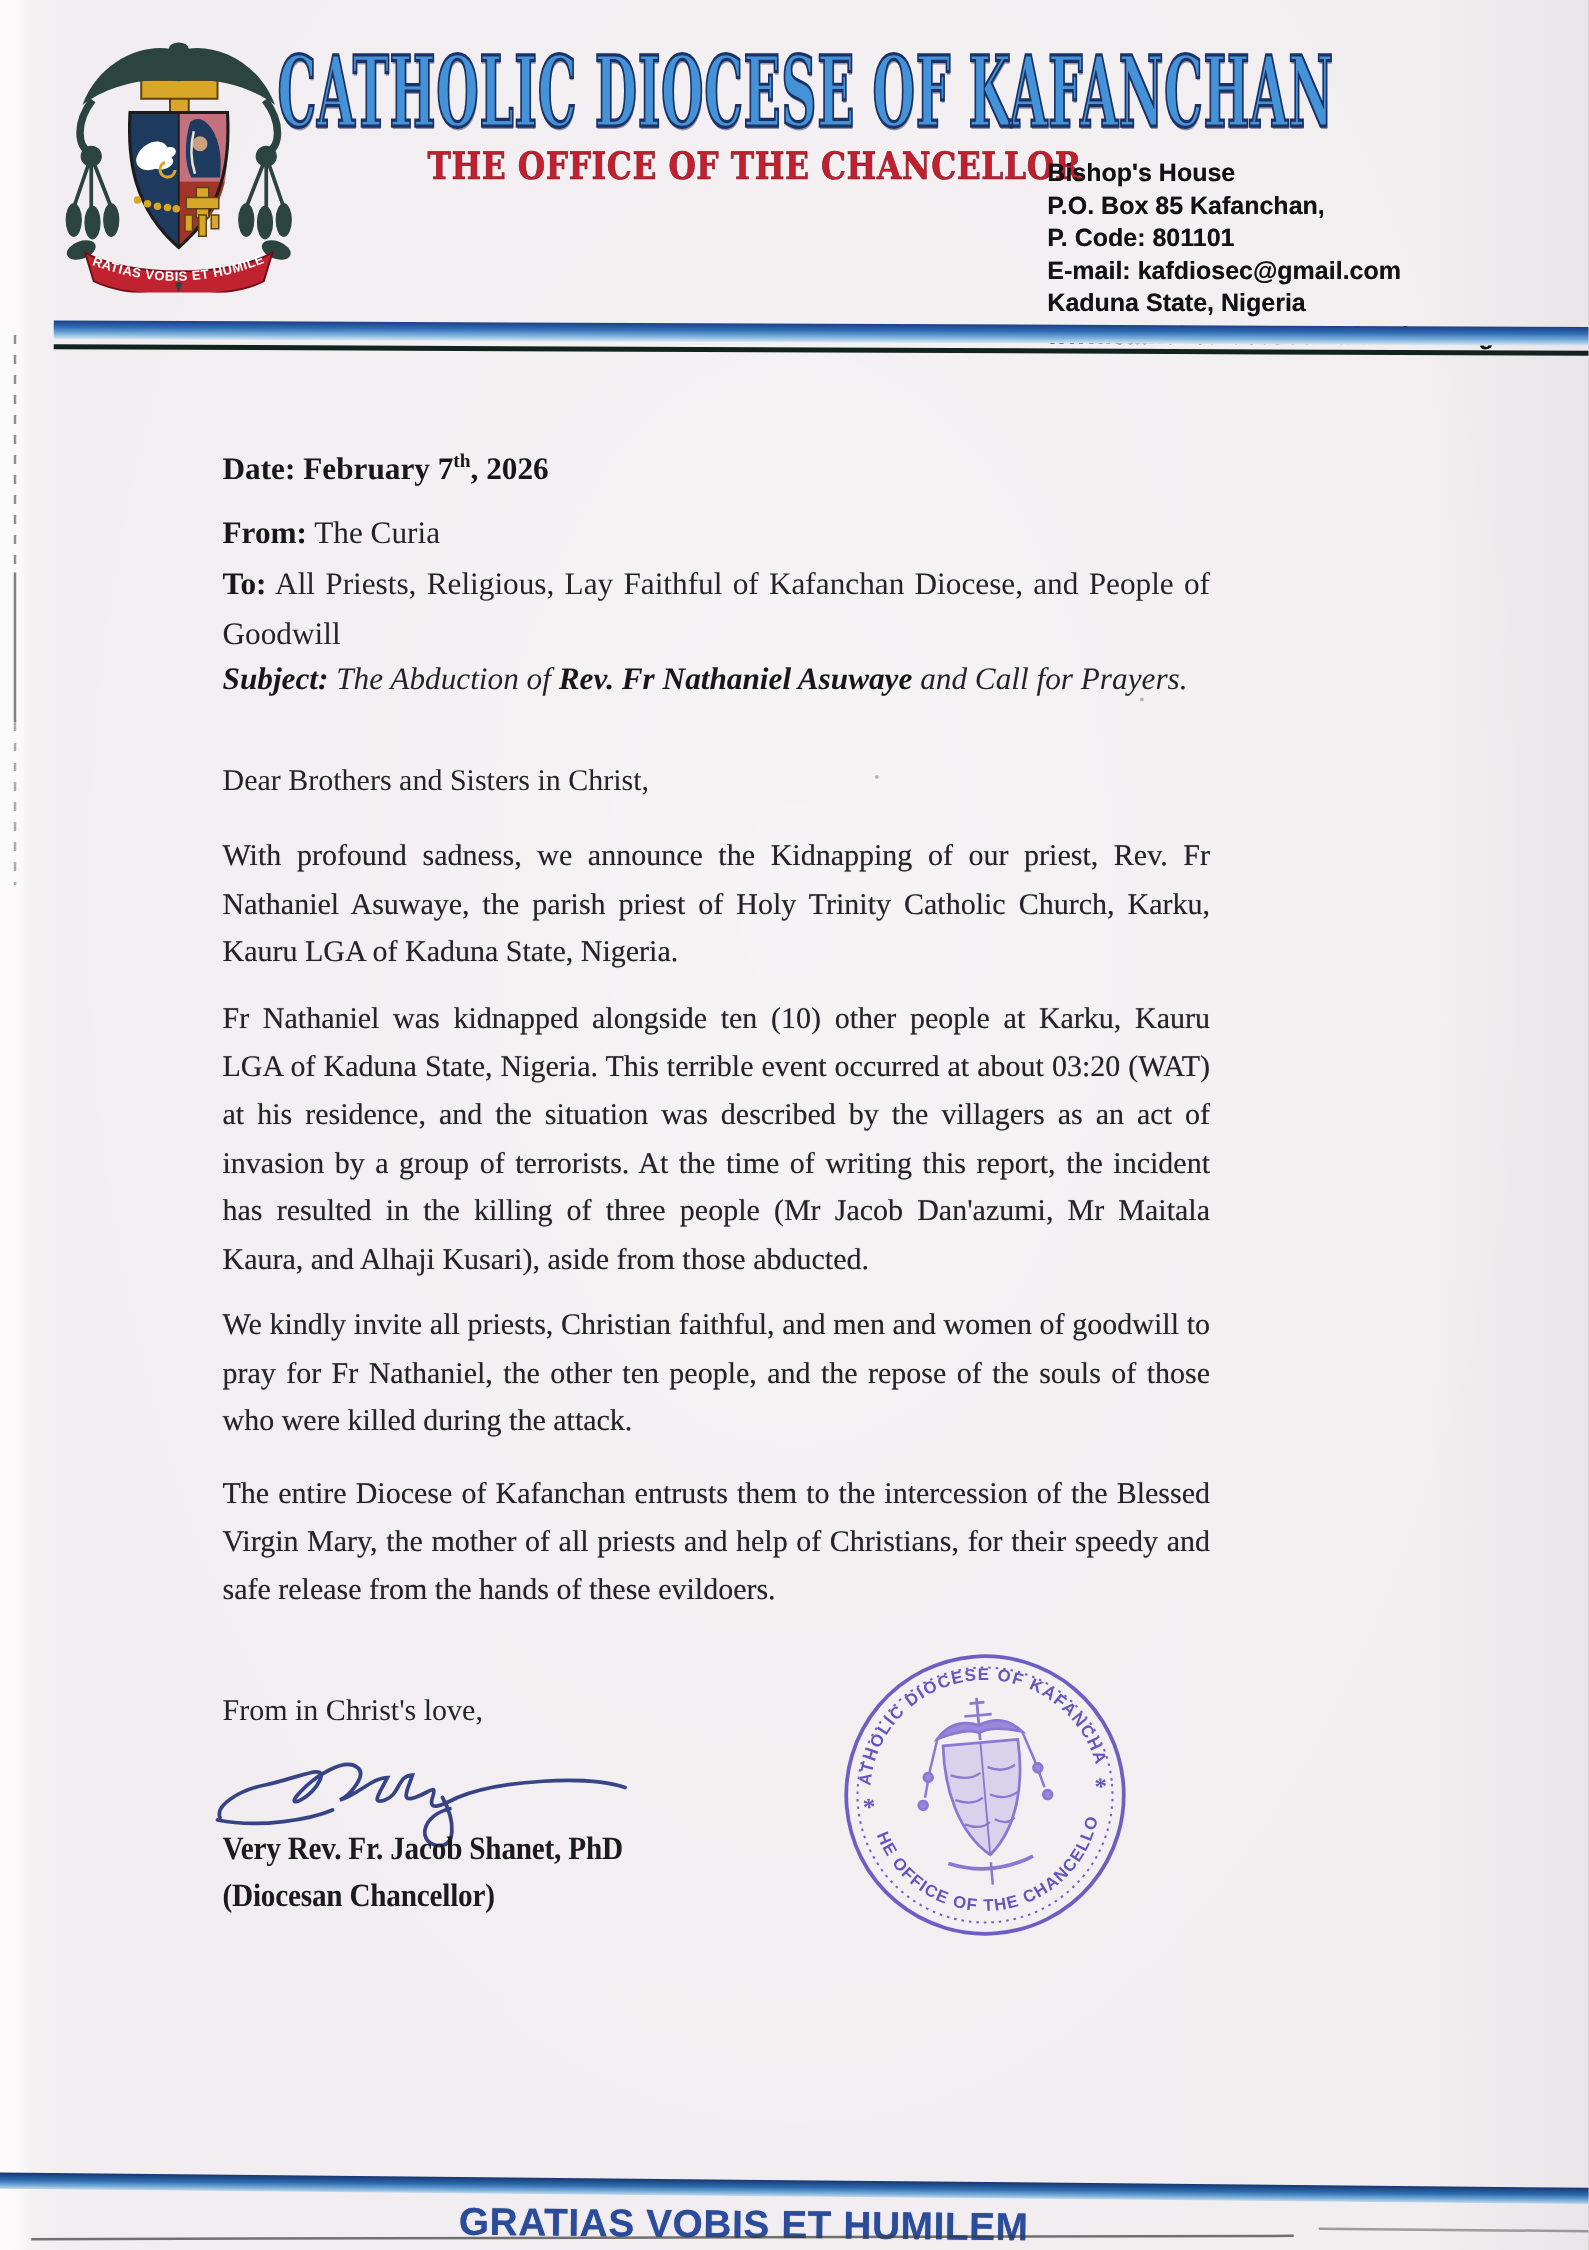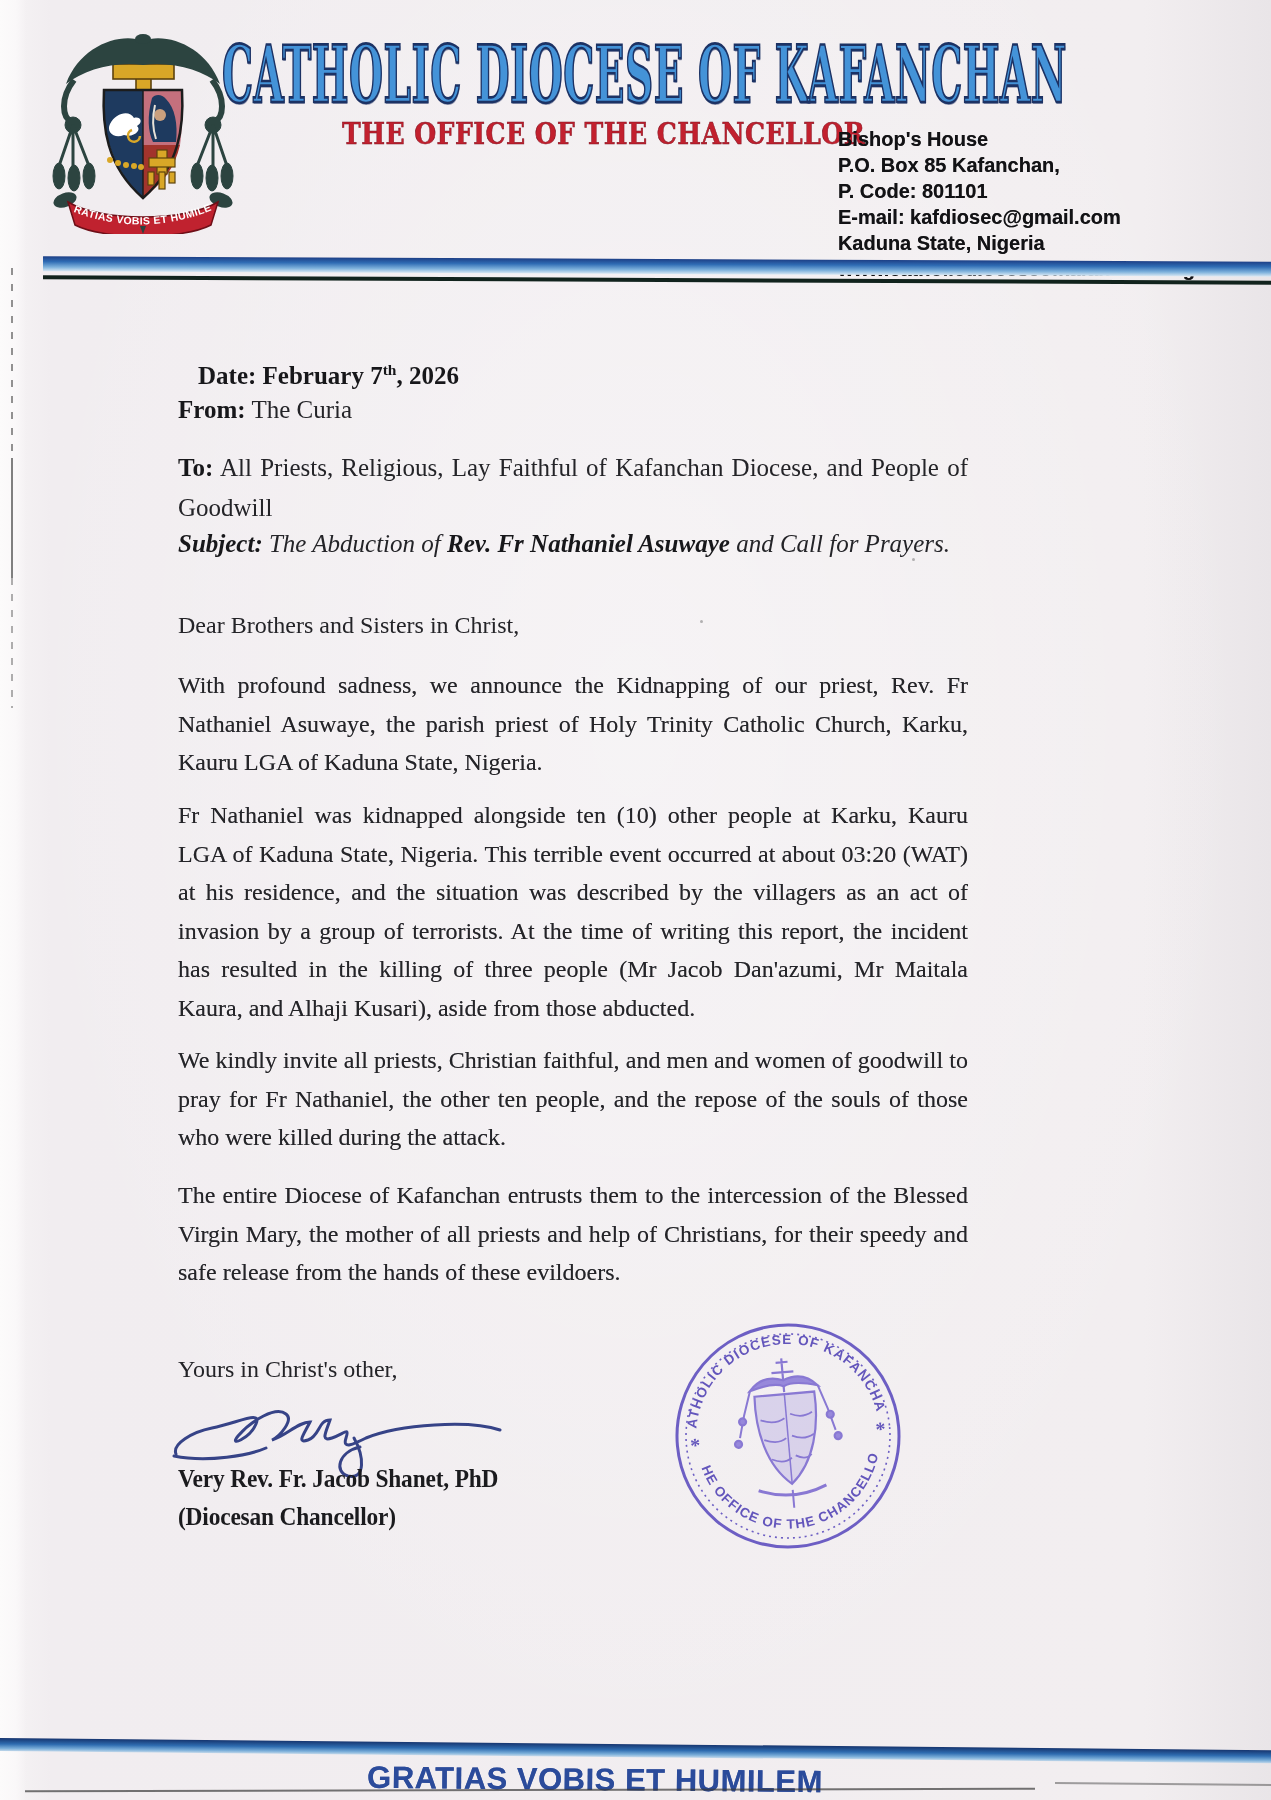--- a/index.html
+++ b/index.html
@@ -156,40 +156,40 @@
     <div>Bishop's House</div>
     <div>P.O. Box 85 Kafanchan,</div>
     <div>P. Code: 801101</div>
     <div>E-mail: kafdiosec@gmail.com</div>
     <div>Kaduna State, Nigeria</div>
     <div>www.catholicdioceseofkafanchan.org</div>
   </div>
   <div class="abs band-top"></div>
   <div class="abs band-line"></div>
 
-  <div class="abs body-col meta-line" style="top:350px;margin-left:20px;">
+  <div class="abs body-col meta-line" style="top:350px;">
     <b>Date:</b><b> February 7</b><b><sup>th</sup></b><b>, 2026</b>
   </div>
-  <div class="abs body-col meta-line" style="top:390px;">
+  <div class="abs body-col meta-line" style="top:407px;">
     <b>From:</b><span> The Curia</span>
   </div>
   <div class="abs body-col meta-line just" style="top:448px;">
     <b>To:</b><span> All Priests, Religious, Lay Faithful of Kafanchan Diocese, and People of Goodwill</span>
   </div>
   <div class="abs body-col meta-line" style="top:524px;font-style:italic;">
     <b>Subject:</b><span> The Abduction of </span><b>Rev. Fr Nathaniel Asuwaye</b><span> and Call for Prayers.</span>
   </div>
 
   <div class="abs body-col salutation" style="top:612px;">Dear Brothers and Sisters in Christ,</div>
   <p class="abs body-col para" style="top:666px;">With profound sadness, we announce the Kidnapping of our priest, Rev. Fr Nathaniel Asuwaye, the parish priest of Holy Trinity Catholic Church, Karku, Kauru LGA of Kaduna State, Nigeria.</p>
   <p class="abs body-col para" style="top:796px;">Fr Nathaniel was kidnapped alongside ten (10) other people at Karku, Kauru LGA of Kaduna State, Nigeria. This terrible event occurred at about 03:20 (WAT) at his residence, and the situation was described by the villagers as an act of invasion by a group of terrorists. At the time of writing this report, the incident has resulted in the killing of three people (Mr Jacob Dan'azumi, Mr Maitala Kaura, and Alhaji Kusari), aside from those abducted.</p>
   <p class="abs body-col para" style="top:1041px;">We kindly invite all priests, Christian faithful, and men and women of goodwill to pray for Fr Nathaniel, the other ten people, and the repose of the souls of those who were killed during the attack.</p>
   <p class="abs body-col para" style="top:1176px;">The entire Diocese of Kafanchan entrusts them to the intercession of the Blessed Virgin Mary, the mother of all priests and help of Christians, for their speedy and safe release from the hands of these evildoers.</p>
 
-  <div class="abs body-col valediction" style="top:1356px;">Yours in Christ's other,</div>
+  <div class="abs body-col valediction" style="top:1356px;">From in Christ's love,</div>
 
   <svg class="abs" style="left:168px;top:1392px;" width="340" height="100" viewBox="0 0 340 100">
     <g fill="none" stroke="#27357f" stroke-width="3" stroke-linecap="round" opacity=".92">
       <path d="M 8,62 C 4,52 24,40 44,36 C 72,30 94,18 88,32 C 82,46 60,56 70,44 C 84,28 108,14 118,22 C 126,28 112,44 104,48 C 118,44 130,30 142,30 C 136,42 128,52 140,48 C 152,44 150,28 162,28 C 158,40 152,50 164,46 C 176,42 182,34 178,46 C 174,58 186,52 198,46 C 232,32 302,28 332,38"></path>
       <path d="M 186,46 C 196,64 198,88 180,84 C 166,80 170,60 192,55"></path>
       <path d="M 6,64 C 40,71 82,63 98,56"></path>
     </g>
   </svg>
 
   <div class="abs body-col sign-name" style="top:1464px;">Very Rev. Fr. Jacob Shanet, PhD</div>

